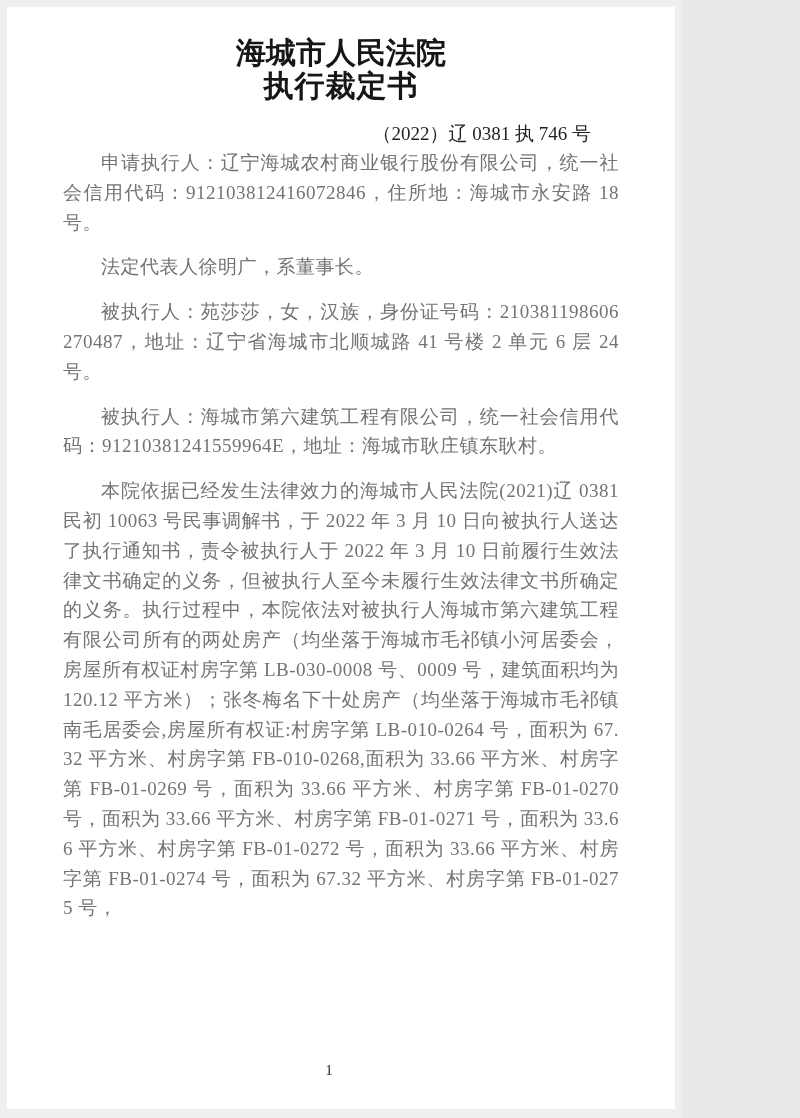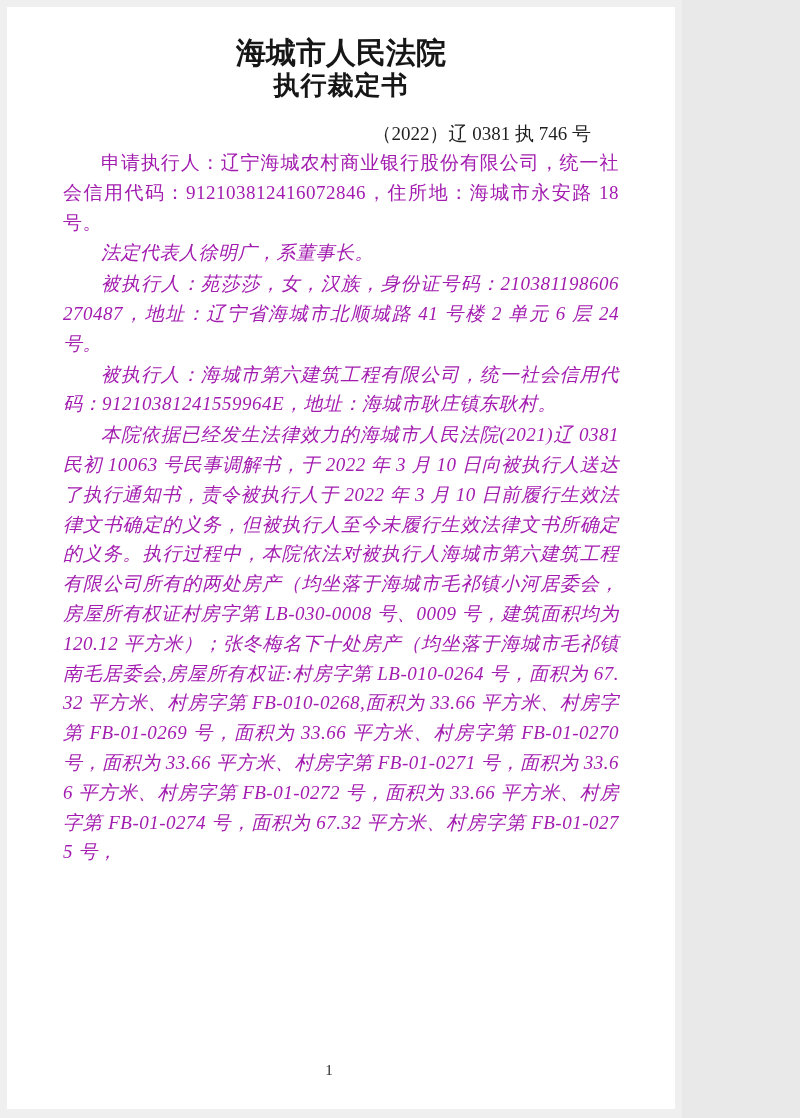--- a/index.html
+++ b/index.html
@@ -32,21 +32,21 @@
     text-align: center;
     font-size: 30px;
     line-height: 36px;
     font-weight: 700;
     letter-spacing: 0px;
     color: #161616;
   }
   .doc-type-title {
     margin: -2px 0 12px 0;
     text-align: center;
-    font-size: 26px;
+    font-size: 30px;
     line-height: 33px;
     font-weight: 700;
     letter-spacing: 1px;
     color: #161616;
   }
   .case-no {
     margin-top: 20px;
     text-align: right;
     padding-right: 28px;
     font-size: 19px;
@@ -59,25 +59,24 @@
   .para {
     margin: 0;
     padding: 0;
     font-size: 19px;
     line-height: 29.8px;
     text-indent: 2em;
     text-align: justify;
     text-justify: inter-character;
     letter-spacing: 0.5px;
     word-break: break-all;
-    color: #a21caf;
+    color: #737373;
   }
   .para + .para {
-    margin-top: 1px;
-    font-style: italic;
+    margin-top: 15px;
   }
   .page-num {
     position: absolute;
     bottom: 30px;
     left: 0;
     width: 100%;
     text-align: center;
     font-size: 15px;
     color: #2a2a2a;
     transform: translateX(-12px);

